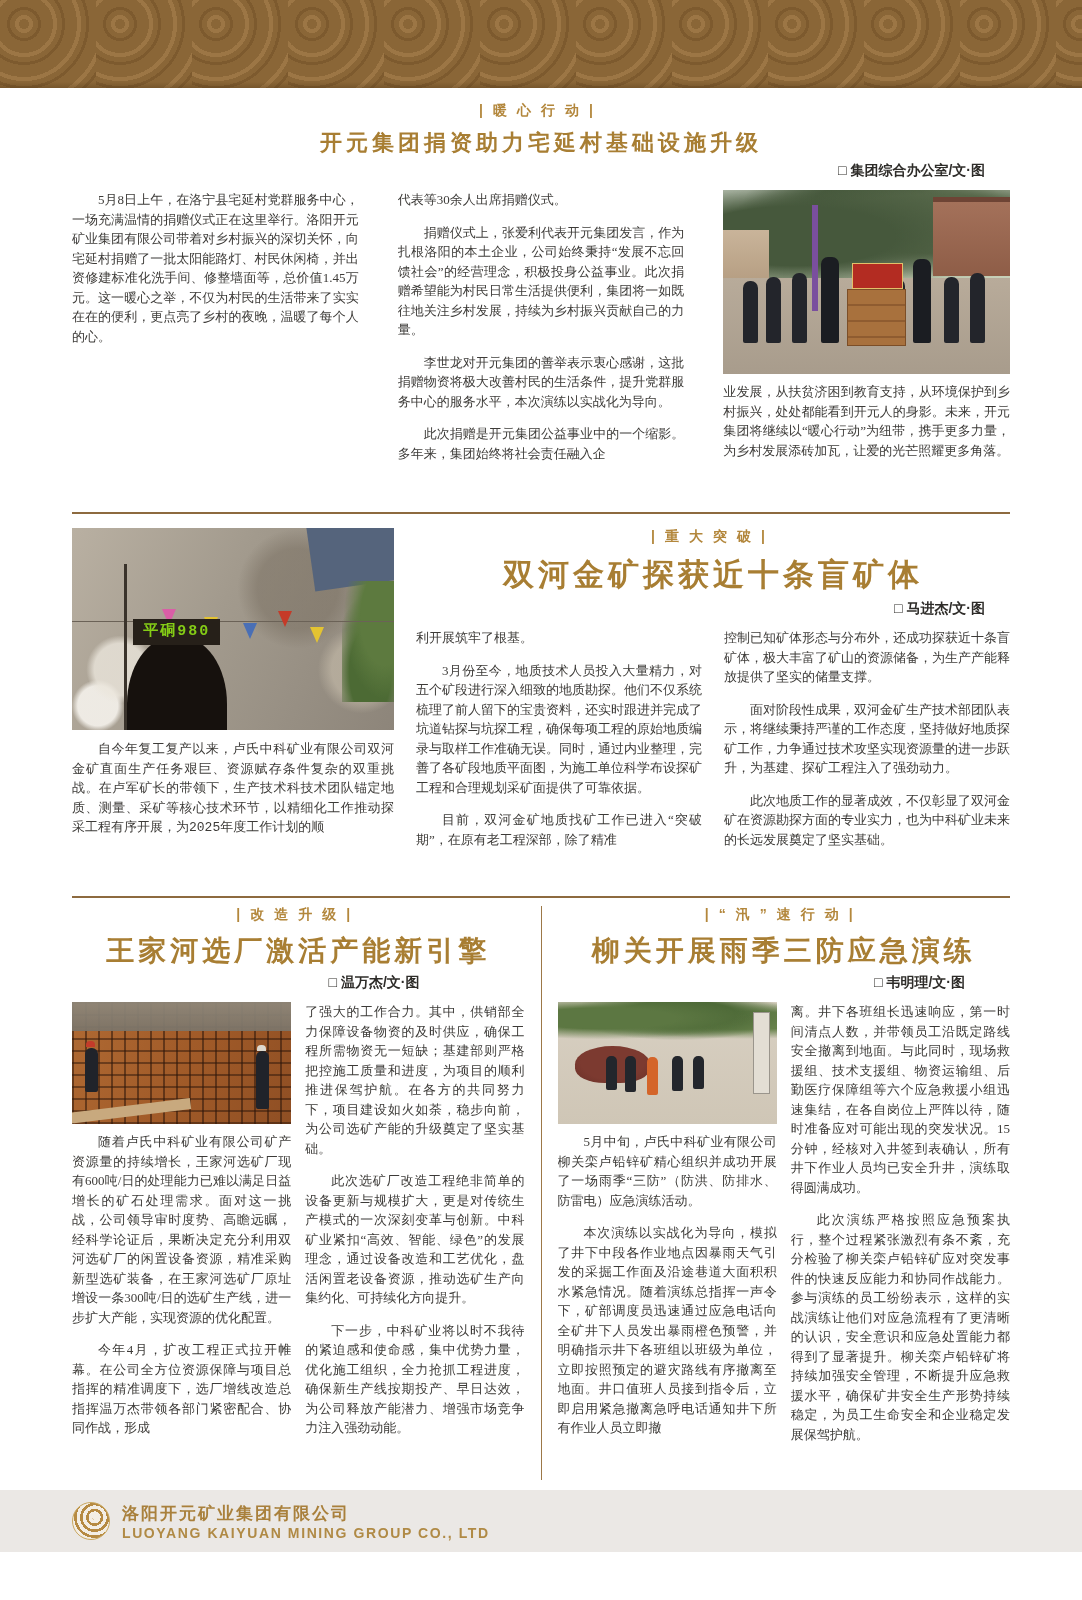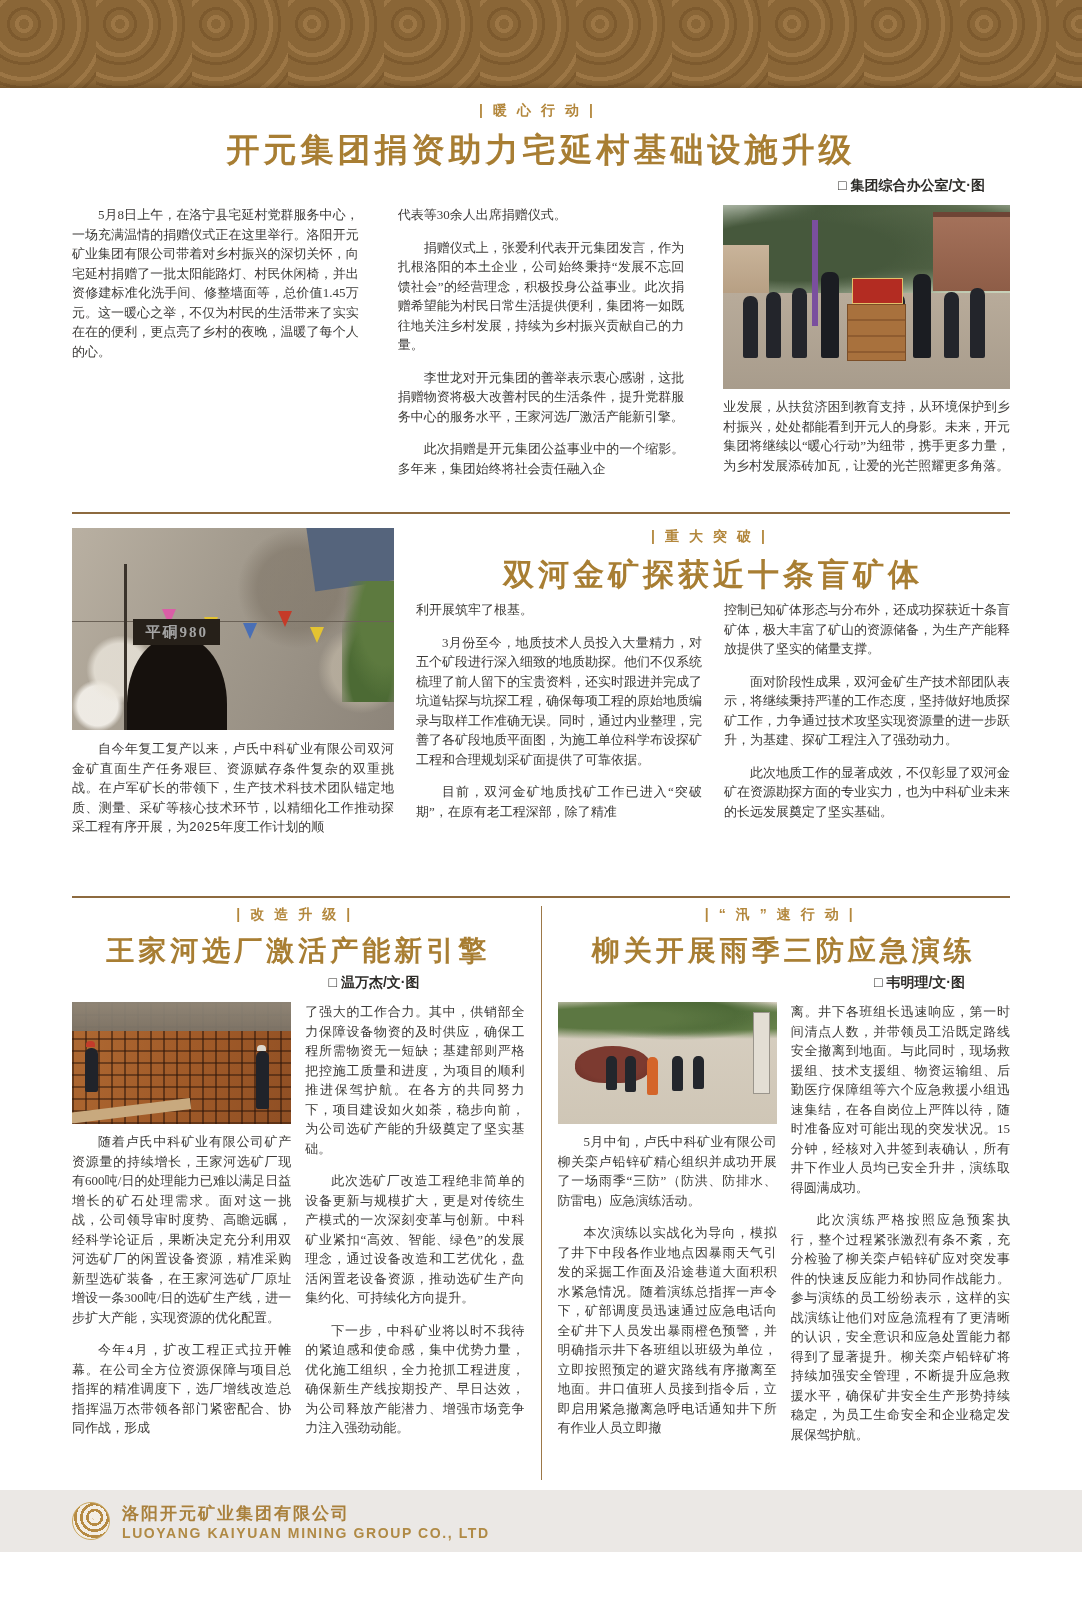--- a/index.html
+++ b/index.html
@@ -15,21 +15,21 @@
   .band:after{content:"";position:absolute;left:0;right:0;bottom:0;height:6px;
     background:linear-gradient(rgba(0,0,0,0),rgba(60,38,10,.25));}
 
   .content{padding:0 72px;}
 
   
   .tag{text-align:center;font-family:"Liberation Sans","DejaVu Sans",sans-serif;
        font-size:14px;font-weight:bold;color:#b3873c;letter-spacing:10px;}
   .title{text-align:center;font-weight:bold;color:#a87e33;margin:8px 0 4px;
          letter-spacing:4px;font-family:"Liberation Serif","DejaVu Serif",serif;}
-  .t1{font-size:33px;}
+  .t1{font-size:22px;}
   .t2{font-size:31px;}
   .t3{font-size:28px;}
   .byline{text-align:right;font-family:"Liberation Sans","DejaVu Sans",sans-serif;
           font-weight:bold;font-size:14px;color:#2e2c29;margin:4px 0 10px;}
   .by-main{padding-right:25px;}
   .by-art3{padding-right:105px;}
   .by-art4{padding-right:45px;text-align:right;}
 
   .col p{margin:0 0 13px;font-size:13px;line-height:19.5px;text-align:justify;
          text-indent:2em;color:#3d3b38;}
@@ -88,22 +88,22 @@
      radial-gradient(circle at 70% 30%, rgba(120,110,96,.5) 0 40px, transparent 60px),
      radial-gradient(circle at 90% 70%, rgba(200,190,172,.6) 0 30px, transparent 44px);}
   .ph2-tarp{right:-4%;top:-6%;width:30%;height:34%;background:#55647c;transform:rotate(-8deg);}
   .ph2-foliage{right:-6%;top:26%;width:22%;height:60%;
      background:radial-gradient(ellipse at 60% 30%, #5d7a3f 0 40%, transparent 68%),
                 radial-gradient(ellipse at 40% 75%, #4c6a34 0 35%, transparent 62%);}
   .ph2-wire{left:0;top:46%;width:100%;height:1px;background:#6b6257;}
   .ph2-tunnel{left:17%;bottom:0;width:31%;height:46%;background:#16110d;
      border-radius:46% 46% 0 0 / 72% 72% 0 0;}
   .ph2-sign{left:19%;bottom:42%;width:27%;height:13%;background:#262019;
-     color:#a3a3a3;font-weight:bold;font-size:15px;line-height:26px;text-align:center;
-     letter-spacing:2px;font-family:Liberation Serif, serif;}
+     color:#84cc16;font-weight:bold;font-size:15px;line-height:26px;text-align:center;
+     letter-spacing:2px;font-family:Liberation Mono, monospace;}
   .ph2-post{left:16%;top:18%;width:3px;height:82%;background:#3a332b;}
   .flag{top:40%;width:0;height:0;border-left:7px solid transparent;border-right:7px solid transparent;}
   .f-pink{border-top:16px solid #d95ea6;}
   .f-yellow{border-top:16px solid #e3c332;}
   .f-blue{border-top:16px solid #4a6fb5;}
   .f-red{border-top:16px solid #c53a28;}
 
   .ph3{height:122px;margin-bottom:8px;
     background:
      repeating-linear-gradient(90deg, rgba(45,22,10,.55) 0 2px, transparent 2px 13px),
@@ -149,21 +149,21 @@
   <div class="tag">|暖心行动|</div>
   <h1 class="title t1">开元集团捐资助力宅延村基础设施升级</h1>
   <div class="byline by-main">□ 集团综合办公室/文·图</div>
   <div class="cols-3">
     <div class="col">
       <p>5月8日上午，在洛宁县宅延村党群服务中心，一场充满温情的捐赠仪式正在这里举行。洛阳开元矿业集团有限公司带着对乡村振兴的深切关怀，向宅延村捐赠了一批太阳能路灯、村民休闲椅，并出资修建标准化洗手间、修整墙面等，总价值1.45万元。这一暖心之举，不仅为村民的生活带来了实实在在的便利，更点亮了乡村的夜晚，温暖了每个人的心。</p>
     </div>
     <div class="col">
       <p class="cont">代表等30余人出席捐赠仪式。</p>
       <p>捐赠仪式上，张爱利代表开元集团发言，作为扎根洛阳的本土企业，公司始终秉持“发展不忘回馈社会”的经营理念，积极投身公益事业。此次捐赠希望能为村民日常生活提供便利，集团将一如既往地关注乡村发展，持续为乡村振兴贡献自己的力量。</p>
-      <p>李世龙对开元集团的善举表示衷心感谢，这批捐赠物资将极大改善村民的生活条件，提升党群服务中心的服务水平，王家河选厂激活产能新引擎。</p>
+      <p>李世龙对开元集团的善举表示衷心感谢，这批捐赠物资将极大改善村民的生活条件，提升党群服务中心的服务水平，本次演练以实战化为导向。</p>
       <p>此次捐赠是开元集团公益事业中的一个缩影。多年来，集团始终将社会责任融入企</p>
     </div>
     <div class="col">
       <div class="photo ph1">
         <i class="ph1-sky"></i>
         <i class="ph1-trees"></i>
         <i class="ph1-bldg-l"></i>
         <i class="ph1-bldg-r"></i>
         <i class="ph1-ground"></i>
         <i class="ph1-pole"></i>
@@ -203,20 +203,21 @@
         <i class="ph2-tunnel"></i>
         <b class="ph2-sign">平硐980</b>
       </div>
       <div class="col">
         <p>自今年复工复产以来，卢氏中科矿业有限公司双河金矿直面生产任务艰巨、资源赋存条件复杂的双重挑战。在卢军矿长的带领下，生产技术科技术团队锚定地质、测量、采矿等核心技术环节，以精细化工作推动探采工程有序开展，为2025年度工作计划的顺</p>
       </div>
     </div>
     <div class="art2-right">
       <div class="tag">|重大突破|</div>
       <h2 class="title t2">双河金矿探获近十条盲矿体</h2>
+      <div class="byline by-main">□ 马进杰/文·图</div>
       <div class="cols-2">
         <div class="col">
           <p class="cont">利开展筑牢了根基。</p>
           <p>3月份至今，地质技术人员投入大量精力，对五个矿段进行深入细致的地质勘探。他们不仅系统梳理了前人留下的宝贵资料，还实时跟进并完成了坑道钻探与坑探工程，确保每项工程的原始地质编录与取样工作准确无误。同时，通过内业整理，完善了各矿段地质平面图，为施工单位科学布设探矿工程和合理规划采矿面提供了可靠依据。</p>
           <p>目前，双河金矿地质找矿工作已进入“突破期”，在原有老工程深部，除了精准</p>
         </div>
         <div class="col">
           <p class="cont">控制已知矿体形态与分布外，还成功探获近十条盲矿体，极大丰富了矿山的资源储备，为生产产能释放提供了坚实的储量支撑。</p>
           <p>面对阶段性成果，双河金矿生产技术部团队表示，将继续秉持严谨的工作态度，坚持做好地质探矿工作，力争通过技术攻坚实现资源量的进一步跃升，为基建、探矿工程注入了强劲动力。</p>
           <p>此次地质工作的显著成效，不仅彰显了双河金矿在资源勘探方面的专业实力，也为中科矿业未来的长远发展奠定了坚实基础。</p>

